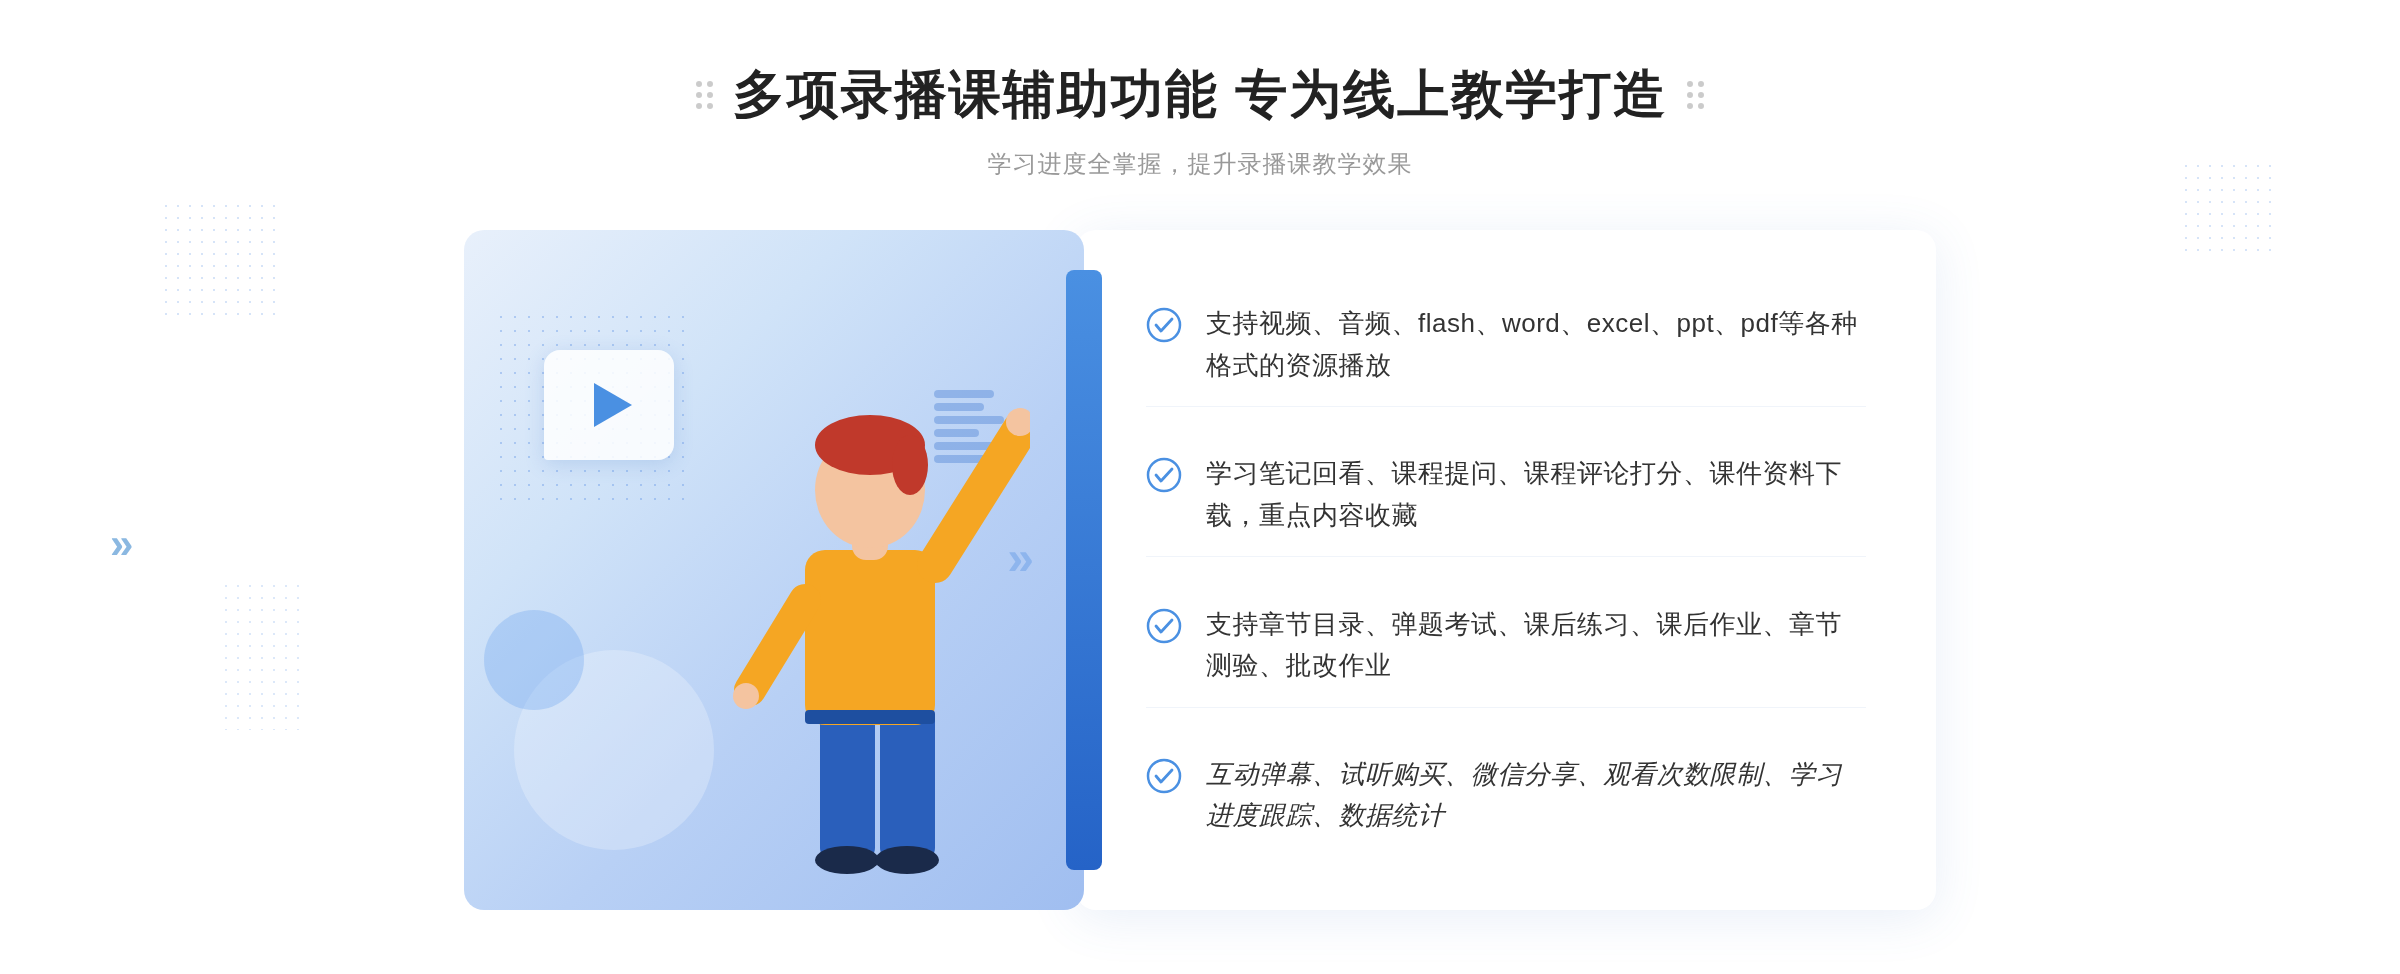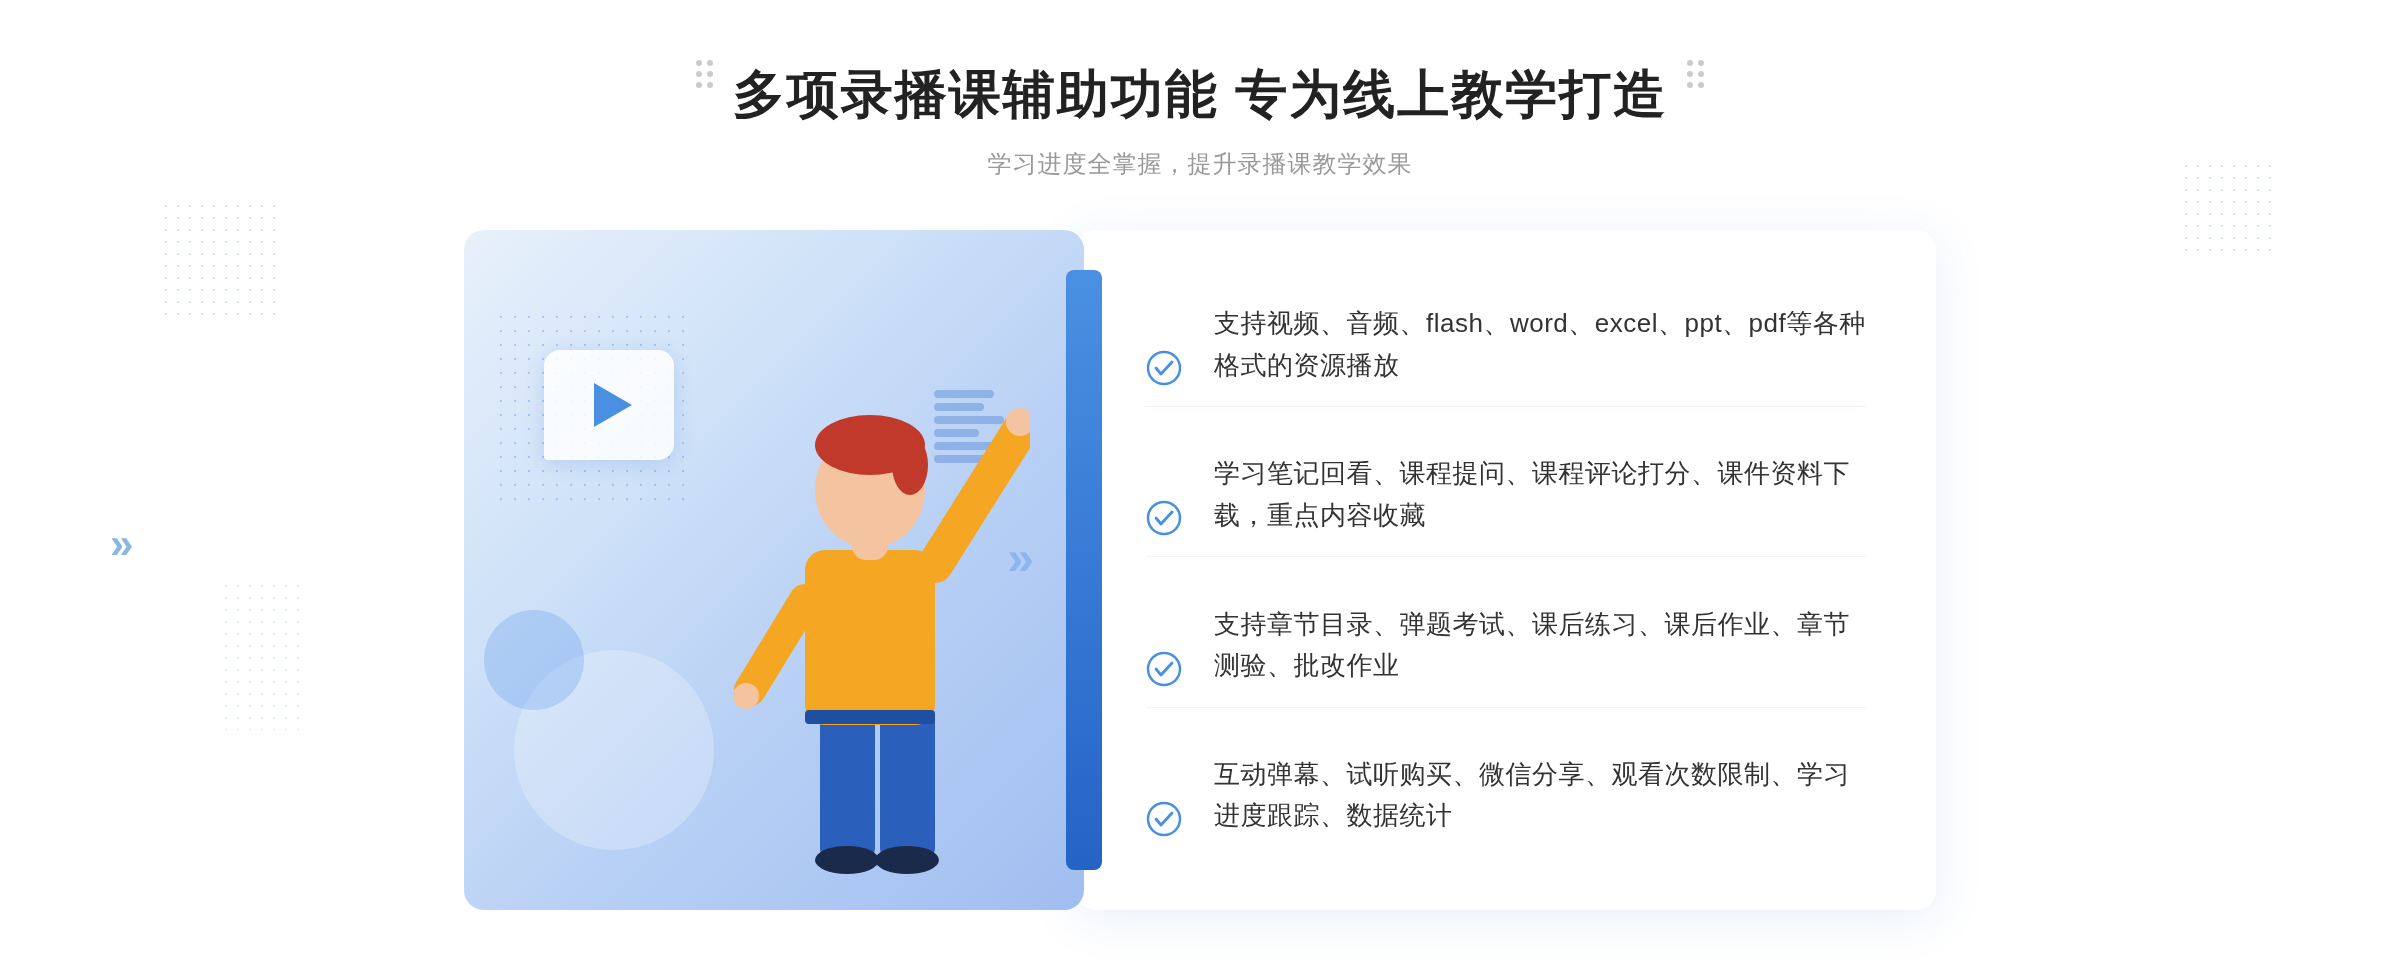--- a/index.html
+++ b/index.html
@@ -73,20 +73,21 @@
 
     
     .header-section {
       text-align: center;
       margin-bottom: 50px;
       position: relative;
     }
 
     .header-title-row {
       display: flex;
+      align-items: center;
       justify-content: center;
       gap: 20px;
       margin-bottom: 18px;
     }
 
     .header-dots-icon {
       display: flex;
       flex-direction: column;
       gap: 5px;
       opacity: 0.5;
@@ -263,28 +264,29 @@
       padding: 40px 70px;
       display: flex;
       flex-direction: column;
       justify-content: space-around;
       margin-left: -8px;
       z-index: 0;
     }
 
     .feature-item {
       display: flex;
-      align-items: flex-end;
-      gap: 32px;
+      align-items: flex-start;
+      gap: 24px;
       padding: 20px 0;
       border-bottom: 1px solid #f0f4fa;
     }
 
     .feature-item:last-child {
       border-bottom: none;
+      font-style: italic;
     }
 
     .check-icon {
       width: 36px;
       height: 36px;
       flex-shrink: 0;
       margin-top: 4px;
     }
 
     .check-icon svg {

